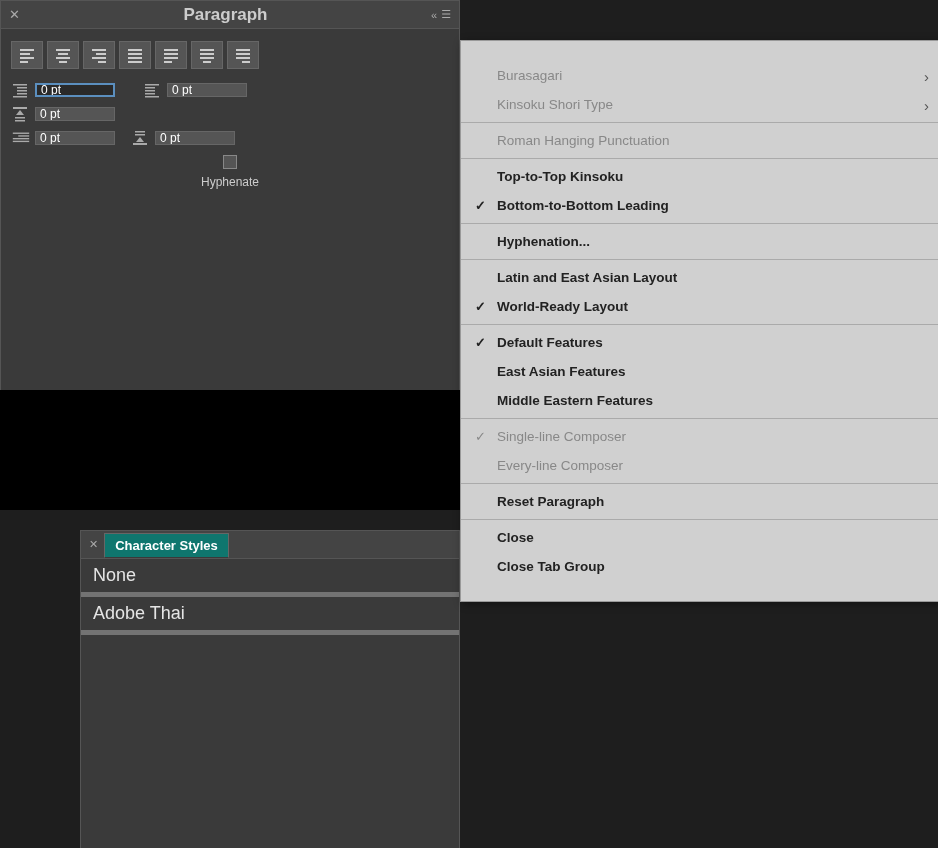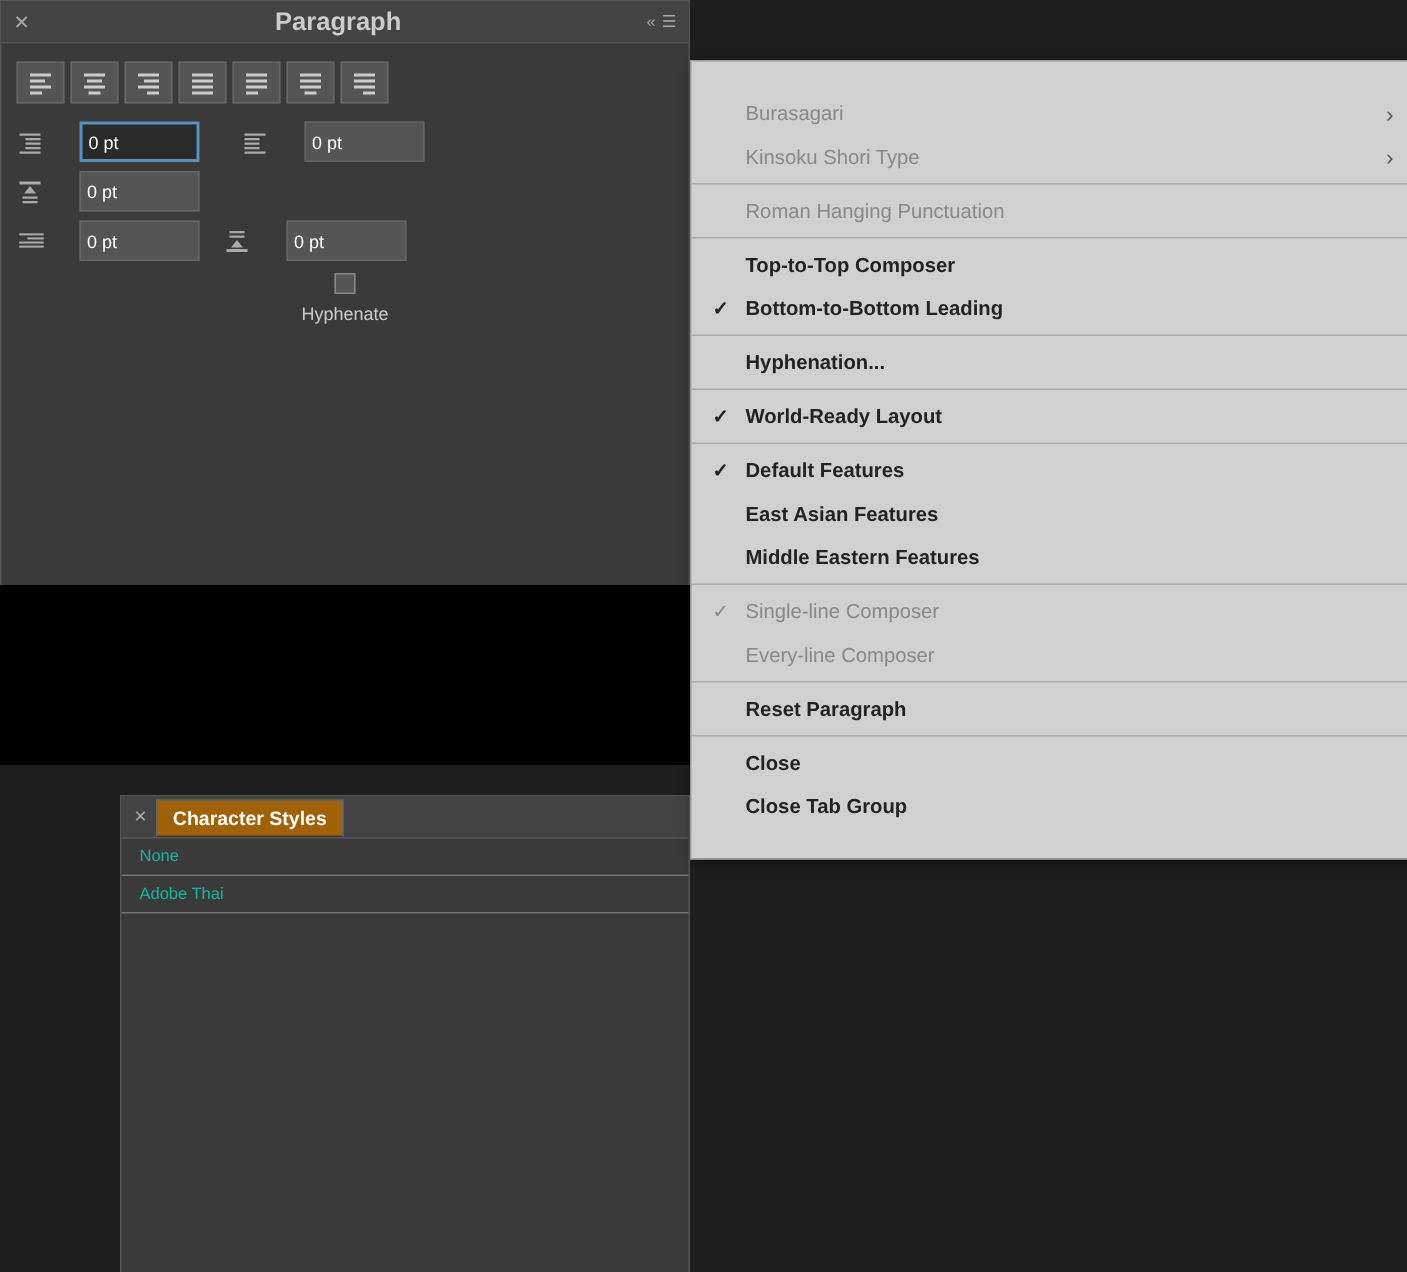--- a/index.html
+++ b/index.html
@@ -108,23 +108,22 @@
       align-items: center;
     }
 
     .field-input {
       background: #2a2a2a;
       border: 2px solid #5b8fbf;
       color: #fff;
       font-size: 12px;
       padding: 0 4px;
       width: 80px;
-      height: 27px;
+      height: 14px;
       outline: none;
-      margin-left: 18px;
     }
 
     .field-input.normal {
       border: 1px solid #666;
       background: #555;
     }
 
     .hyphenate-row {
       display: flex;
       align-items: center;
@@ -177,42 +176,42 @@
     }
 
     .char-close-btn {
       color: #aaa;
       font-size: 11px;
       cursor: pointer;
       margin-right: 6px;
     }
 
     .char-panel-tab {
-      background: #a16207;
+      background: #0f766e;
       color: #fff;
       font-size: 13px;
       font-weight: 600;
       padding: 4px 10px;
       border-top: 1px solid #666;
       border-left: 1px solid #666;
       border-right: 1px solid #666;
       border-bottom: 1px solid #3a3a3a;
       margin-bottom: -1px;
     }
 
     .char-panel-content {
       padding: 0;
     }
 
     .style-item {
       padding: 6px 12px;
-      color: #14b8a6;
-      font-size: 11px;
-      cursor: pointer;
-      border-bottom: 1px solid #737373;
+      color: #e5e5e5;
+      font-size: 18px;
+      cursor: pointer;
+      border-bottom: 5px solid #737373;
     }
 
     
     .dropdown-menu {
       position: absolute;
       top: 40px;
       left: 460px;
       width: 480px;
       background: #d0d0d0;
       border: 1px solid #999;
@@ -440,30 +439,33 @@
   </div>
   <div class="menu-item has-submenu disabled">
     <span>Kinsoku Shori Type</span>
   </div>
   <div class="menu-separator"></div>
   <div class="menu-item disabled">
     <span>Roman Hanging Punctuation</span>
   </div>
   <div class="menu-separator"></div>
   <div class="menu-item bold">
-    <span>Top-to-Top Composer</span>
+    <span>Top-to-Top Kinsoku</span>
   </div>
   <div class="menu-item checked bold">
     <span>Bottom-to-Bottom Leading</span>
   </div>
   <div class="menu-separator"></div>
   <div class="menu-item bold">
     <span>Hyphenation...</span>
   </div>
   <div class="menu-separator"></div>
+  <div class="menu-item bold">
+    <span>Latin and East Asian Layout</span>
+  </div>
   <div class="menu-item checked bold">
     <span>World-Ready Layout</span>
   </div>
   <div class="menu-separator"></div>
   <div class="menu-item checked bold">
     <span>Default Features</span>
   </div>
   <div class="menu-item bold">
     <span>East Asian Features</span>
   </div>

